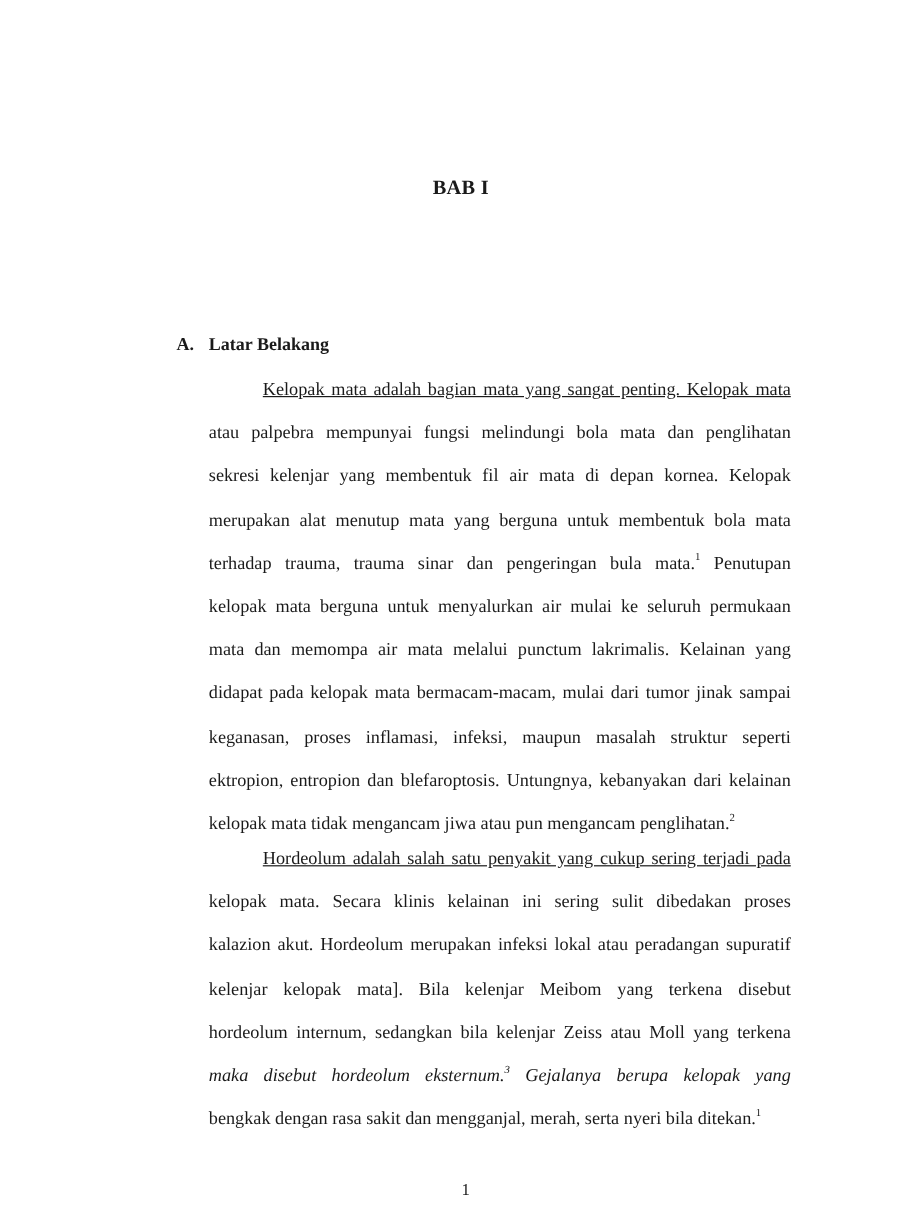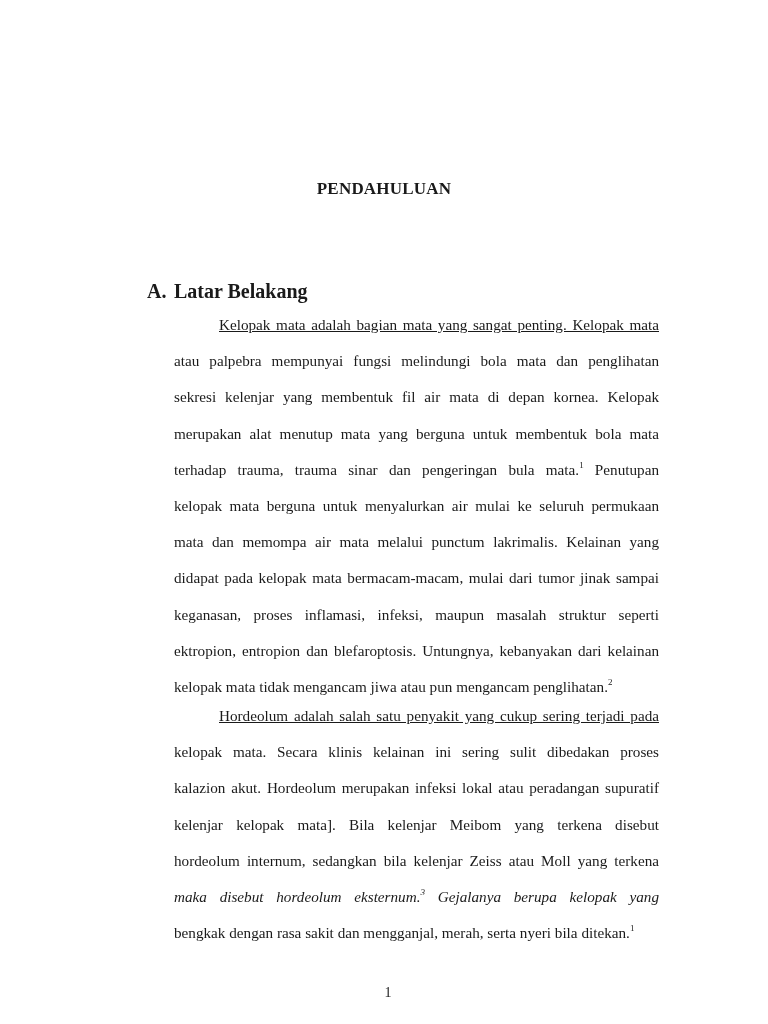--- a/index.html
+++ b/index.html
@@ -1,33 +1,33 @@
 <!DOCTYPE html>
 <html><head>
 <meta charset="utf-8">
 <style>
   html, body { margin: 0; padding: 0; background: #ffffff; }
   body { width: 768px; height: 1024px; position: relative; overflow: hidden;
          font-family: "Liberation Serif", "DejaVu Serif", serif; color: #1a1a1a; }
   .page { position: absolute; left: 0; top: 0; width: 768px; height: 1024px; background: #fff; }
   .title { position: absolute; left: 0; width: 768px; text-align: center; font-weight: bold; font-size: 17px; letter-spacing: 0.2px; }
-  .section { position: absolute; left: 147px; top: 280px; font-weight: bold; font-size: 20px; }
+  .section { position: absolute; left: 147px; top: 280px; font-weight: bold; font-size: 15px; }
   .section .num { display: inline-block; width: 27px; }
   .line { position: absolute; left: 174px; width: 485px; font-size: 15.2px; line-height: 18px;
           text-align: justify; text-align-last: justify; white-space: nowrap; }
   .line.indent { left: 219px; width: 440px; text-decoration: underline; }
   .line.last { text-align-last: left; }
   sup { font-size: 9px; vertical-align: 7px; line-height: 0; }
   .pagenum { position: absolute; left: 0; width: 776px; text-align: center; top: 985px; font-size: 14px; }
 </style>
 </head>
 <body>
 
 <div class="page">
-  <div class="title" style="top:179px">PENDAHULUAN</div>
+  <div class="title" style="top:147px">BAB I</div>
 
   <div class="section">
     <span class="num">A.</span><span>Latar Belakang</span>
   </div>
 
   <div id="body-lines">
       <div class="line indent" style="top: 316px;">Kelopak mata adalah bagian mata yang sangat penting. Kelopak mata</div>
       <div class="line" style="top: 352.2px;">atau palpebra mempunyai fungsi melindungi bola mata dan penglihatan</div>
       <div class="line" style="top: 388.4px;">sekresi kelenjar yang membentuk fil air mata di depan kornea. Kelopak</div>
       <div class="line" style="top: 424.6px;">merupakan alat menutup mata yang berguna untuk membentuk bola mata</div>

